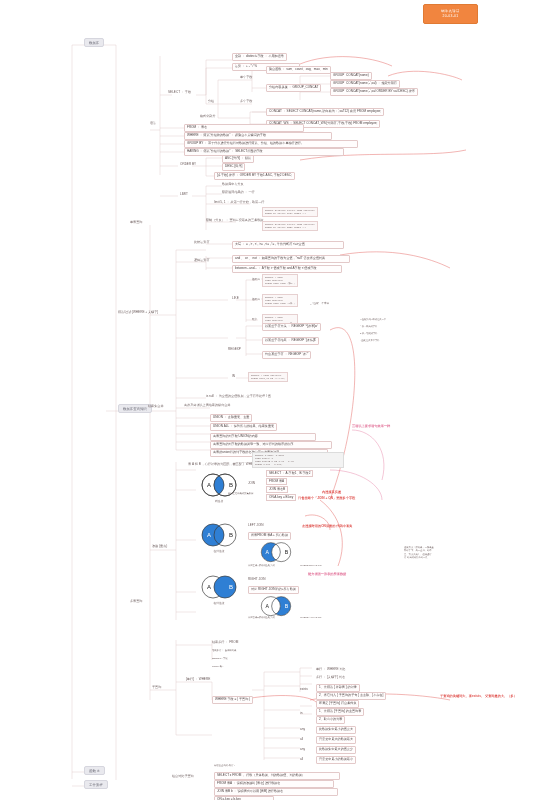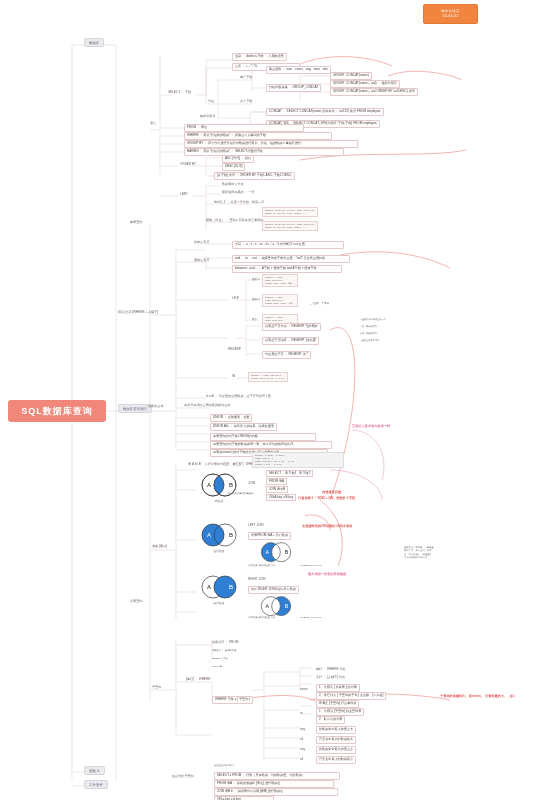--- a/index.html
+++ b/index.html
@@ -212,21 +212,20 @@
       <path d="M352 430 C 372 430, 390 450, 382 480"></path>
       <path d="M330 470 C 360 470, 382 486, 382 500"></path>
     </g>
   </svg>
 
   <div class="stamp">
     <span>蜗牛九转话</span>
     <span>20-03-01</span>
   </div>
 
-  <div class="root">SQL数据库查询</div>
 
   <div class="grey" style="left:84px;top:38px;">数据库</div>
   <div class="grey" style="left:118px;top:404px;">数据库查询知识</div>
   <div class="grey" style="left:84px;top:766px;">函数 ⑨</div>
   <div class="grey" style="left:84px;top:780px;">工作流程</div>
 
   <div class="n plain lbl" style="left:150px;top:122px;">语法</div>
   <div class="n plain lbl" style="left:130px;top:221px;">单表查询</div>
   <div class="n plain lbl" style="left:118px;top:311px;">筛选/过滤 [WHERE + 关键字]</div>
   <div class="n plain lbl" style="left:148px;top:405px;">结果集合并</div>

